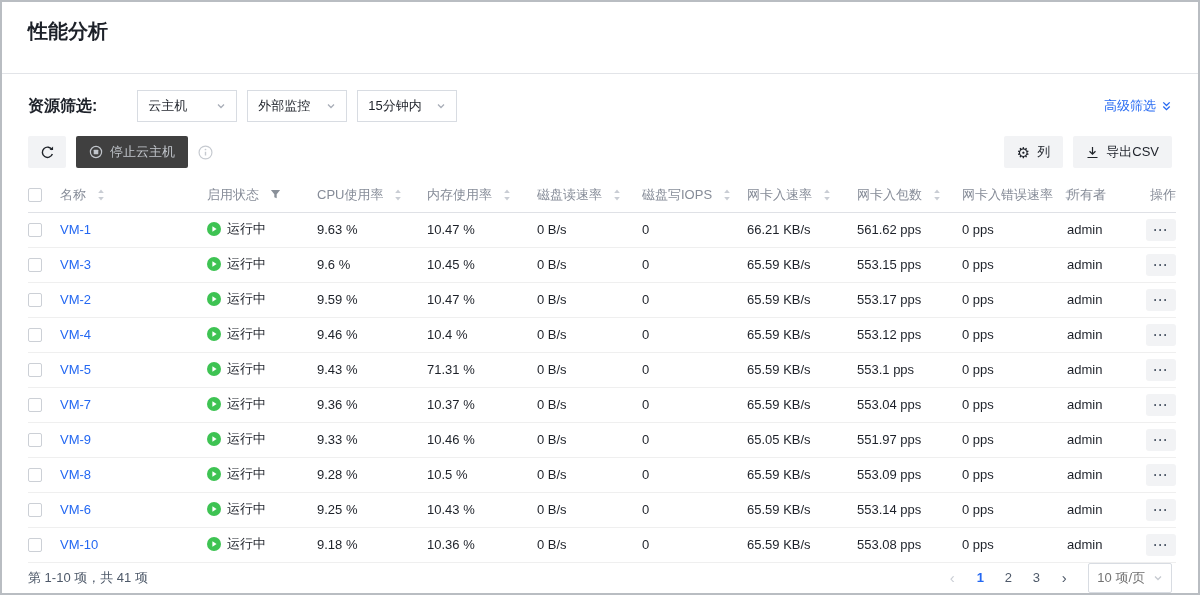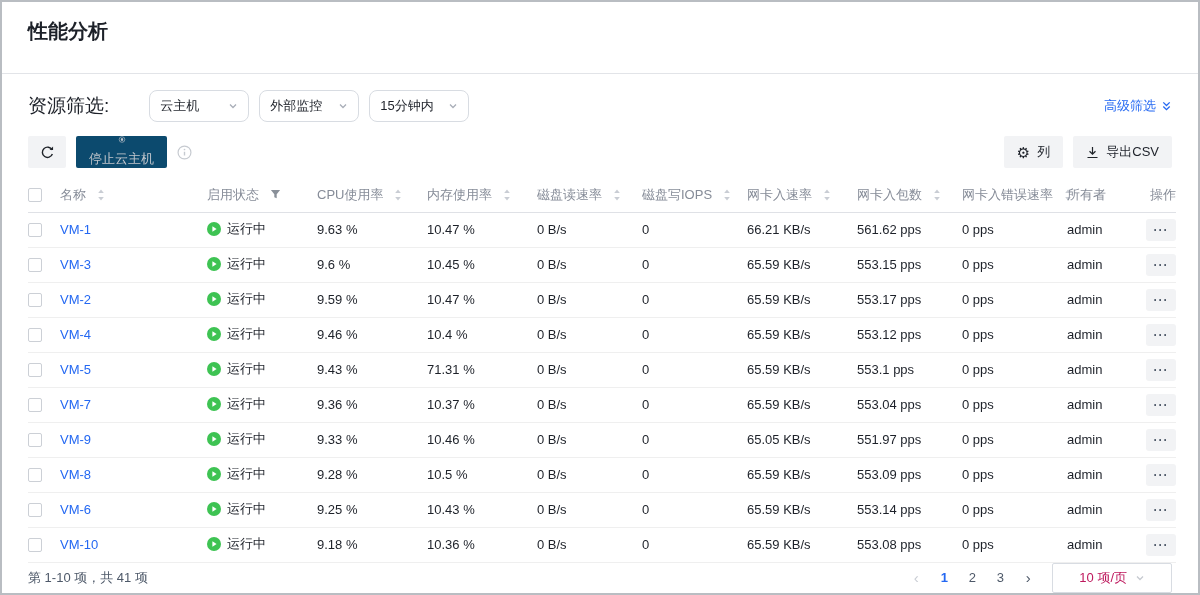--- a/index.html
+++ b/index.html
@@ -10,36 +10,36 @@
     background: #fff; border: 2px solid #b9bdc2;
     display: flex; flex-direction: column; overflow: hidden;
   }
   
   .page-header { padding: 16px 26px 12px; height: 72px; border-bottom: 1px solid #e2e4e8; }
   .page-title { font-size: 20px; font-weight: bold; color: #1d2129; }
   .page-subtitle { margin-top: 9px; font-size: 12px; color: #8a909b; }
   .link { color: #2468f2; cursor: pointer; text-decoration: none; }
   
   .filter-row { display: flex; align-items: center; padding: 16px 26px 0; height: 48px; }
-  .filter-label { font-size: 19px; font-weight: normal; color: #1d2129; margin-right: 40px; }
+  .filter-label { font-size: 16px; font-weight: bold; color: #1d2129; margin-right: 40px; }
   .select {
-    width: 100px; height: 32px; border: 1px solid #d8dce2; border-radius: 8px;
+    width: 100px; height: 32px; border: 1px solid #d8dce2; border-radius: 0;
     background: #fff; display: flex; align-items: center; justify-content: space-between;
     padding: 0 10px; font-size: 13px; color: #1d2129; margin-right: 10px; cursor: pointer;
   }
   .adv-filter { margin-left: auto; font-size: 13px; display: inline-flex; align-items: center; gap: 5px; }
   
   .toolbar { display: flex; align-items: center; padding: 14px 26px 0; height: 46px; }
   .btn {
     height: 32px; background: #f2f3f5; border: none; border-radius: 2px;
     font-size: 13px; color: #1d2129; display: inline-flex; align-items: center;
     gap: 7px; padding: 0 13px; cursor: pointer; font-family: inherit;
   }
   .btn.icon-only { width: 38px; justify-content: center; padding: 0; }
-  .btn.disabled { color: #c2c6cc; cursor: default; background: #0c4a6e; flex-direction: column; }
+  .btn.disabled { color: #c2c6cc; cursor: default; background: #404040; }
   .info-icon { margin-left: 10px; display: inline-flex; }
   .toolbar .right { margin-left: auto; display: flex; gap: 10px; }
   .gear-glyph { font-size: 15px; line-height: 1; }
   
   .table-wrap { padding: 10px 26px 0; }
   table { width: 1148px; border-collapse: collapse; table-layout: fixed; }
   thead th {
     height: 34px; text-align: left; font-size: 13px; font-weight: normal;
     color: #868c98; border-bottom: 1px solid #dfe1e6; white-space: nowrap;
   }
@@ -66,22 +66,22 @@
   .pagination { margin-left: auto; display: flex; align-items: center; gap: 4px; }
   .page-item {
     min-width: 24px; height: 26px; display: inline-flex; align-items: center;
     justify-content: center; font-size: 13px; color: #4e5969; cursor: pointer; border-radius: 2px;
   }
   .page-item.active { color: #2468f2; font-weight: bold; }
   .page-item.nav { font-size: 15px; color: #4e5969; }
   .page-item.nav.disabled { color: #c9cdd4; cursor: default; }
   .page-size {
     margin-left: 8px; height: 30px; border: 1px solid #d8dce2; border-radius: 2px;
-    display: inline-flex; align-items: center; gap: 8px; padding: 0 26px;
-    font-size: 13px; color: #be185d; cursor: pointer; justify-content: center;
+    display: inline-flex; align-items: center; gap: 8px; padding: 0 8px;
+    font-size: 13px; color: #737373; cursor: pointer; justify-content: center;
   }
 </style>
 </head>
 <body>
 
 <div class="page">
 
   <div class="page-header">
     <div class="page-title">性能分析</div>
   </div>

